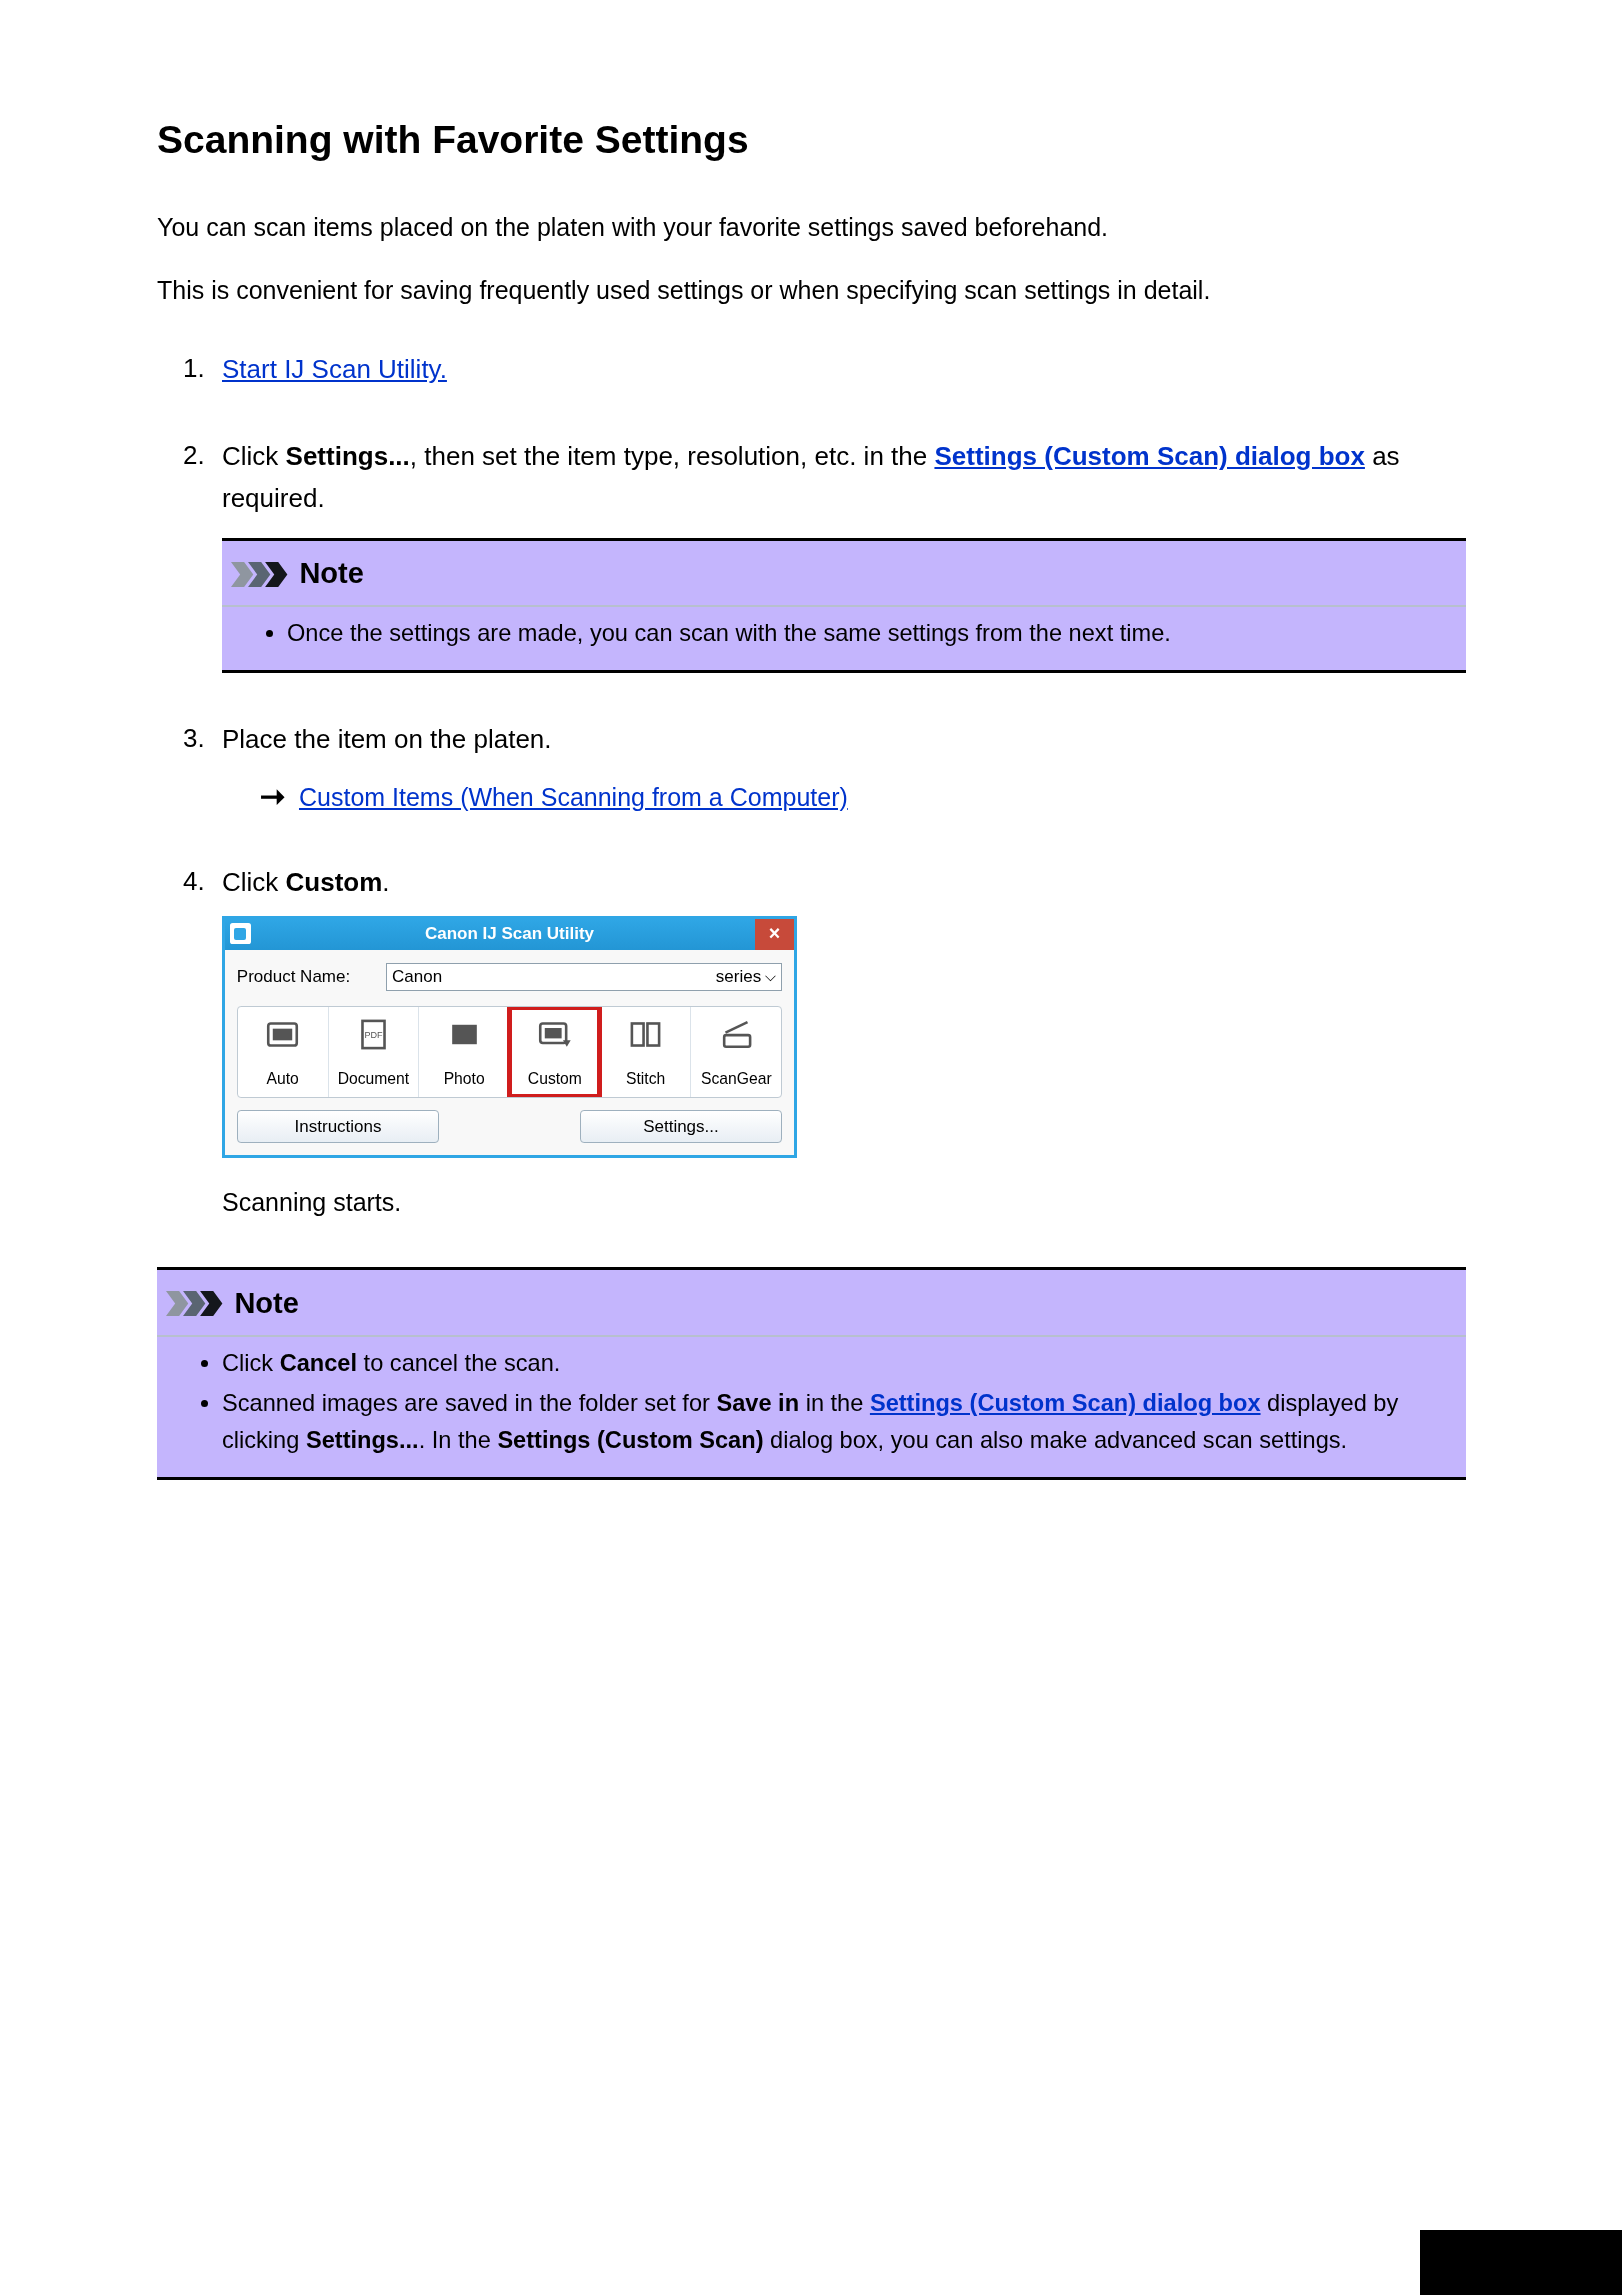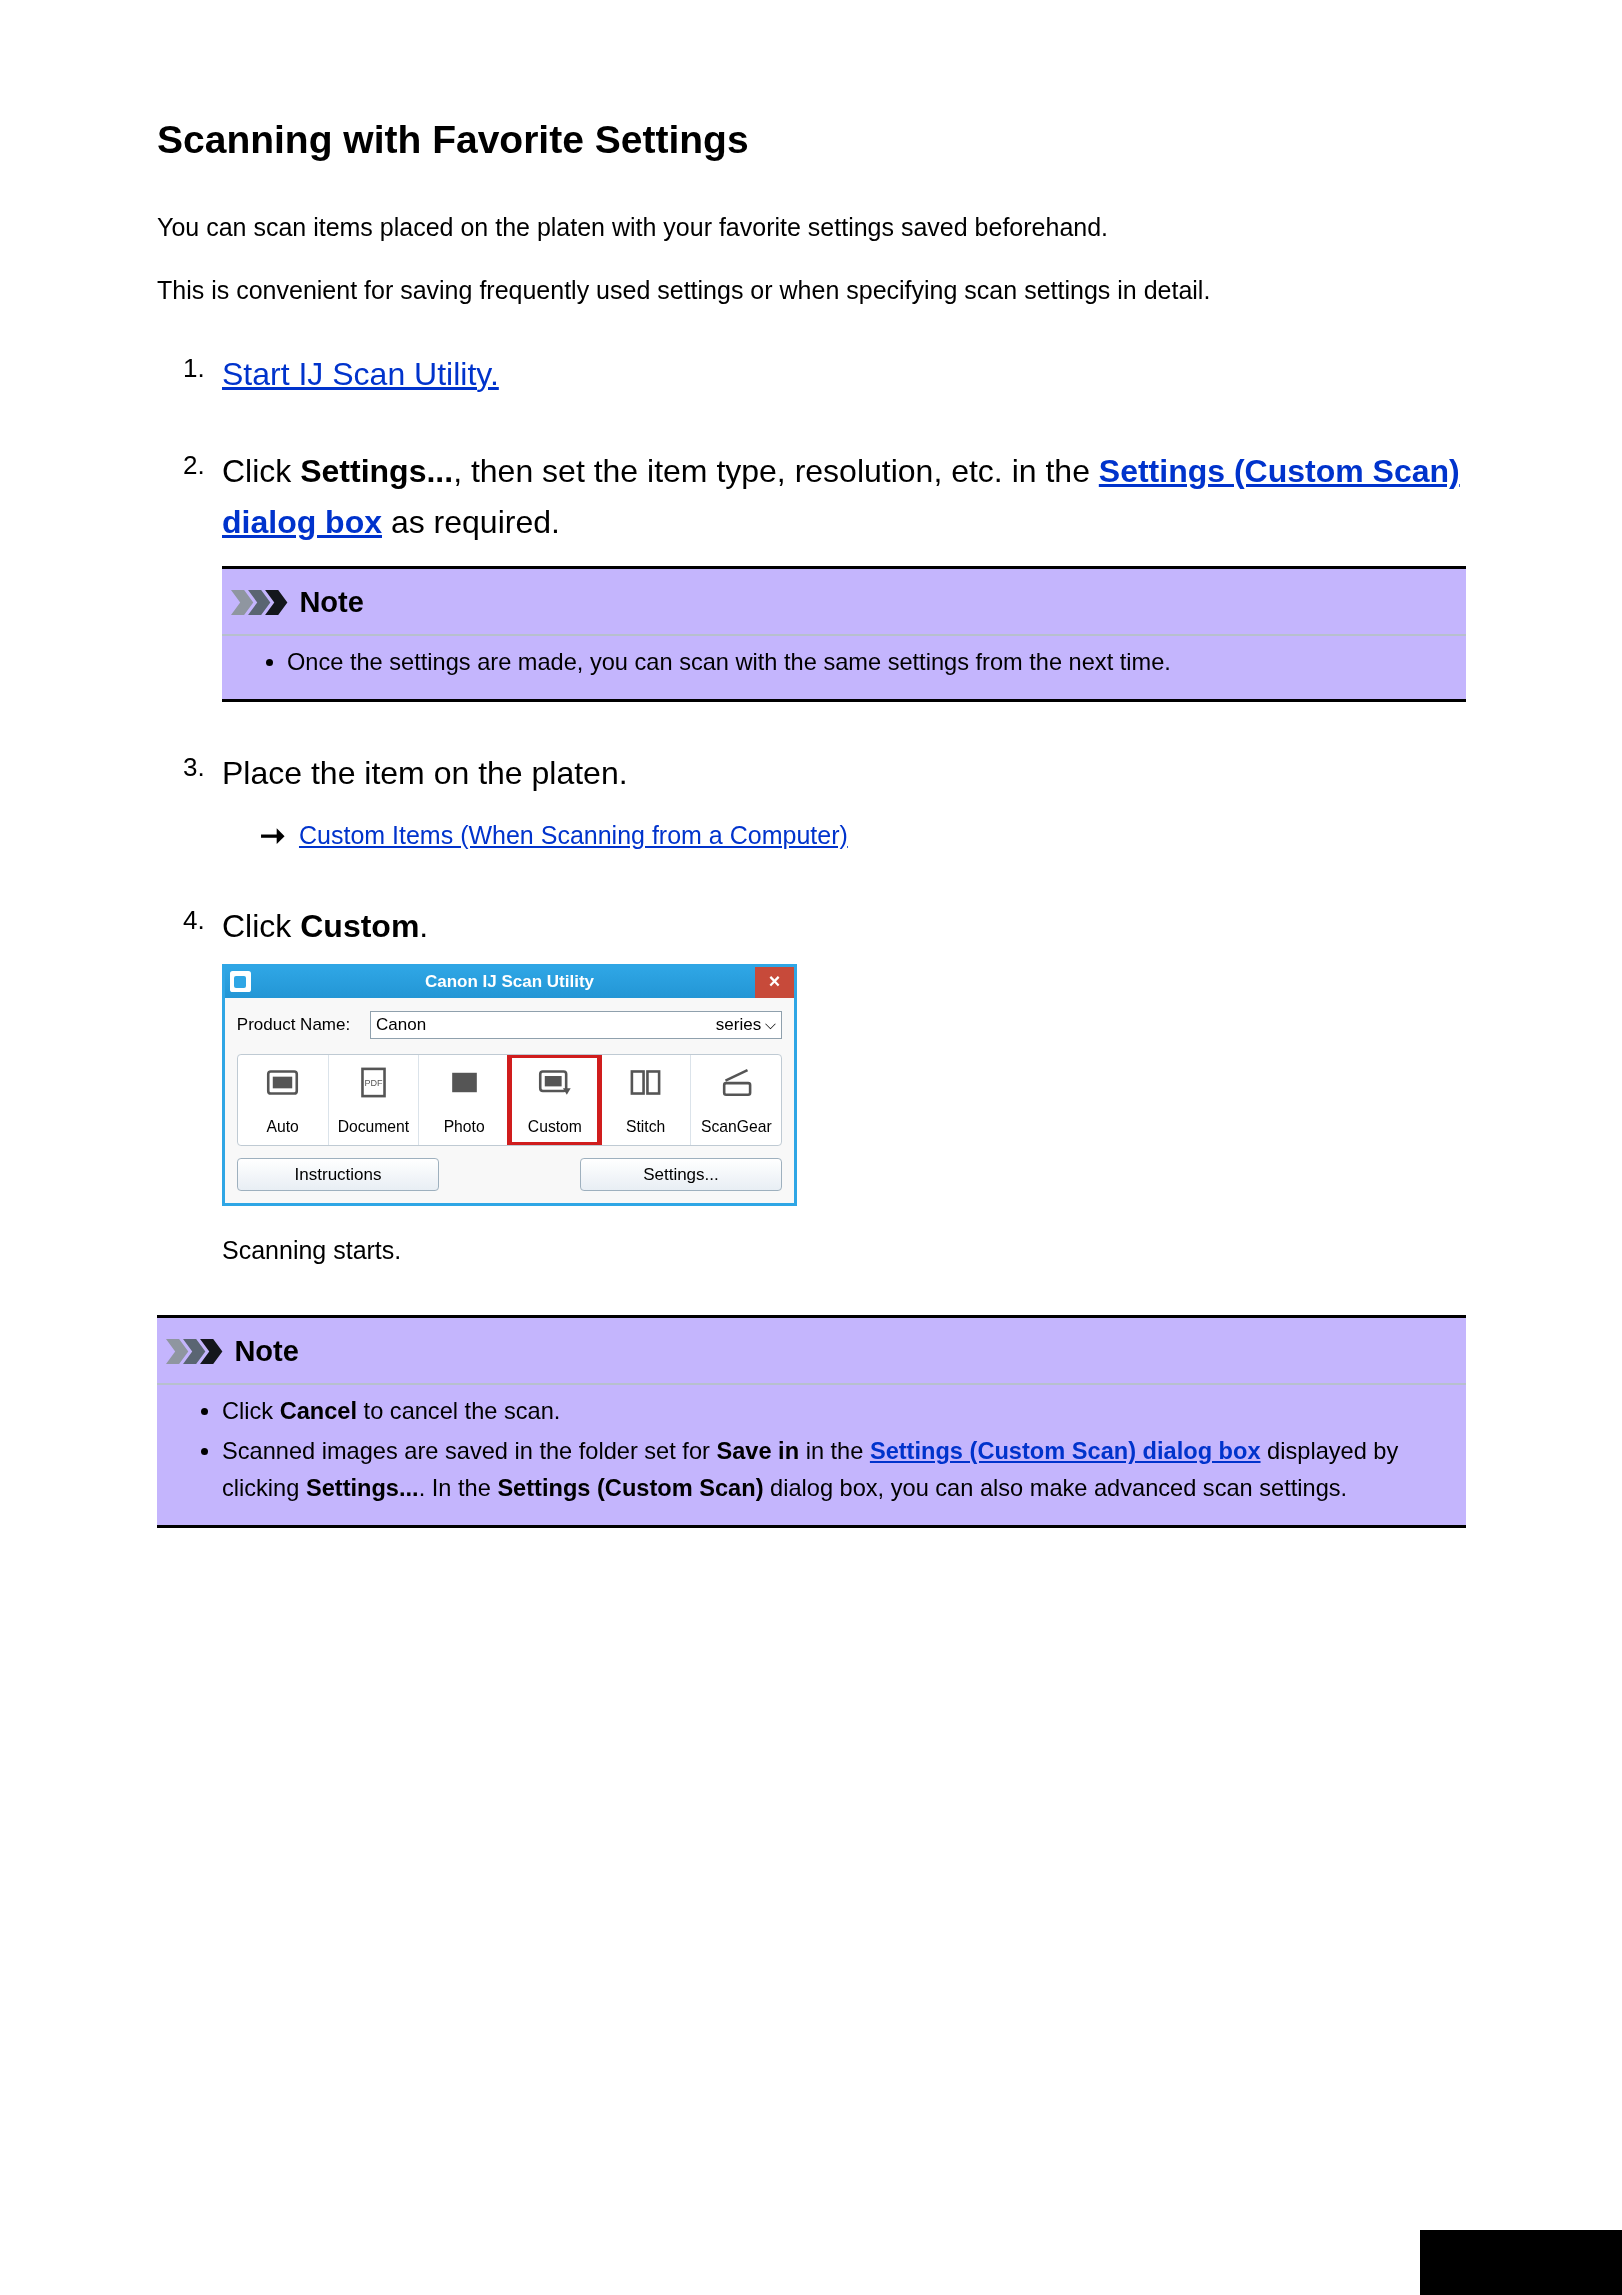--- a/index.html
+++ b/index.html
@@ -12,21 +12,21 @@
     padding:111px 157px 0 157px;
     font-size:25px;
     line-height:1.5;
     position:relative;
   }
   h1{font-size:39px;font-weight:700;margin:0 0 39px 0;}
   p{margin:0 0 26px 0;}
   ol.steps{list-style:none;padding:0;margin:39px 0 0 0;}
   ol.steps>li{margin-bottom:46px;padding-left:65px;position:relative;}
   ol.steps>li .num{position:absolute;left:26px;top:0;font-size:26px;}
-  ol.steps>li .step-text{font-size:32px;line-height:1.6;}
+  ol.steps>li .step-text{font-size:26px;line-height:1.6;}
   ol.steps>li .detail{font-size:25px;margin-top:16.4px;}
   a.link{color:#0033cc;text-decoration:underline;}
   strong{font-weight:700;}
   .note-box{
     background:#c4b5fd;
     border-top:3.3px solid #000;
     border-bottom:3.3px solid #000;
     margin:18.3px 0 0 0;
     padding:11.8px 0 14.4px 0;
   }
@@ -65,21 +65,21 @@
     width:21px;height:21px;background:#fff;border-radius:2.6px;
     display:flex;align-items:center;justify-content:center;
   }
   .titlebar .appicon::before{content:"";width:11.8px;height:11.8px;background:#2fa6e5;border-radius:2px;}
   .titlebar .close{
     position:absolute;right:0;top:0;width:39px;height:31px;
     background:#c74a3a;color:#fff;display:flex;align-items:center;justify-content:center;
     font-size:19.6px;font-weight:700;line-height:1;
   }
   .app-body{background:#f8f8f8;padding:13px 11.8px 11.8px 11.8px;}
-  .prod-row{display:flex;align-items:center;gap:2px;margin-bottom:15.7px;}
+  .prod-row{display:flex;align-items:center;gap:18px;margin-bottom:15.7px;}
   .prod-row label{font-size:17px;width:131px;}
   .prod-select{
     flex:1;height:26px;border:1.3px solid #8fa0ad;background:#fff;
     display:flex;align-items:center;justify-content:space-between;
     padding:0 5.2px;font-size:17px;
   }
   .prod-select .right{display:flex;align-items:center;gap:3.9px;}
   .tool-row{display:flex;border:1.3px solid #bfcad3;border-radius:3.9px;overflow:hidden;background:#fff;}
   .tool-row .tool{
     flex:1;display:flex;flex-direction:column;align-items:center;justify-content:space-between;

